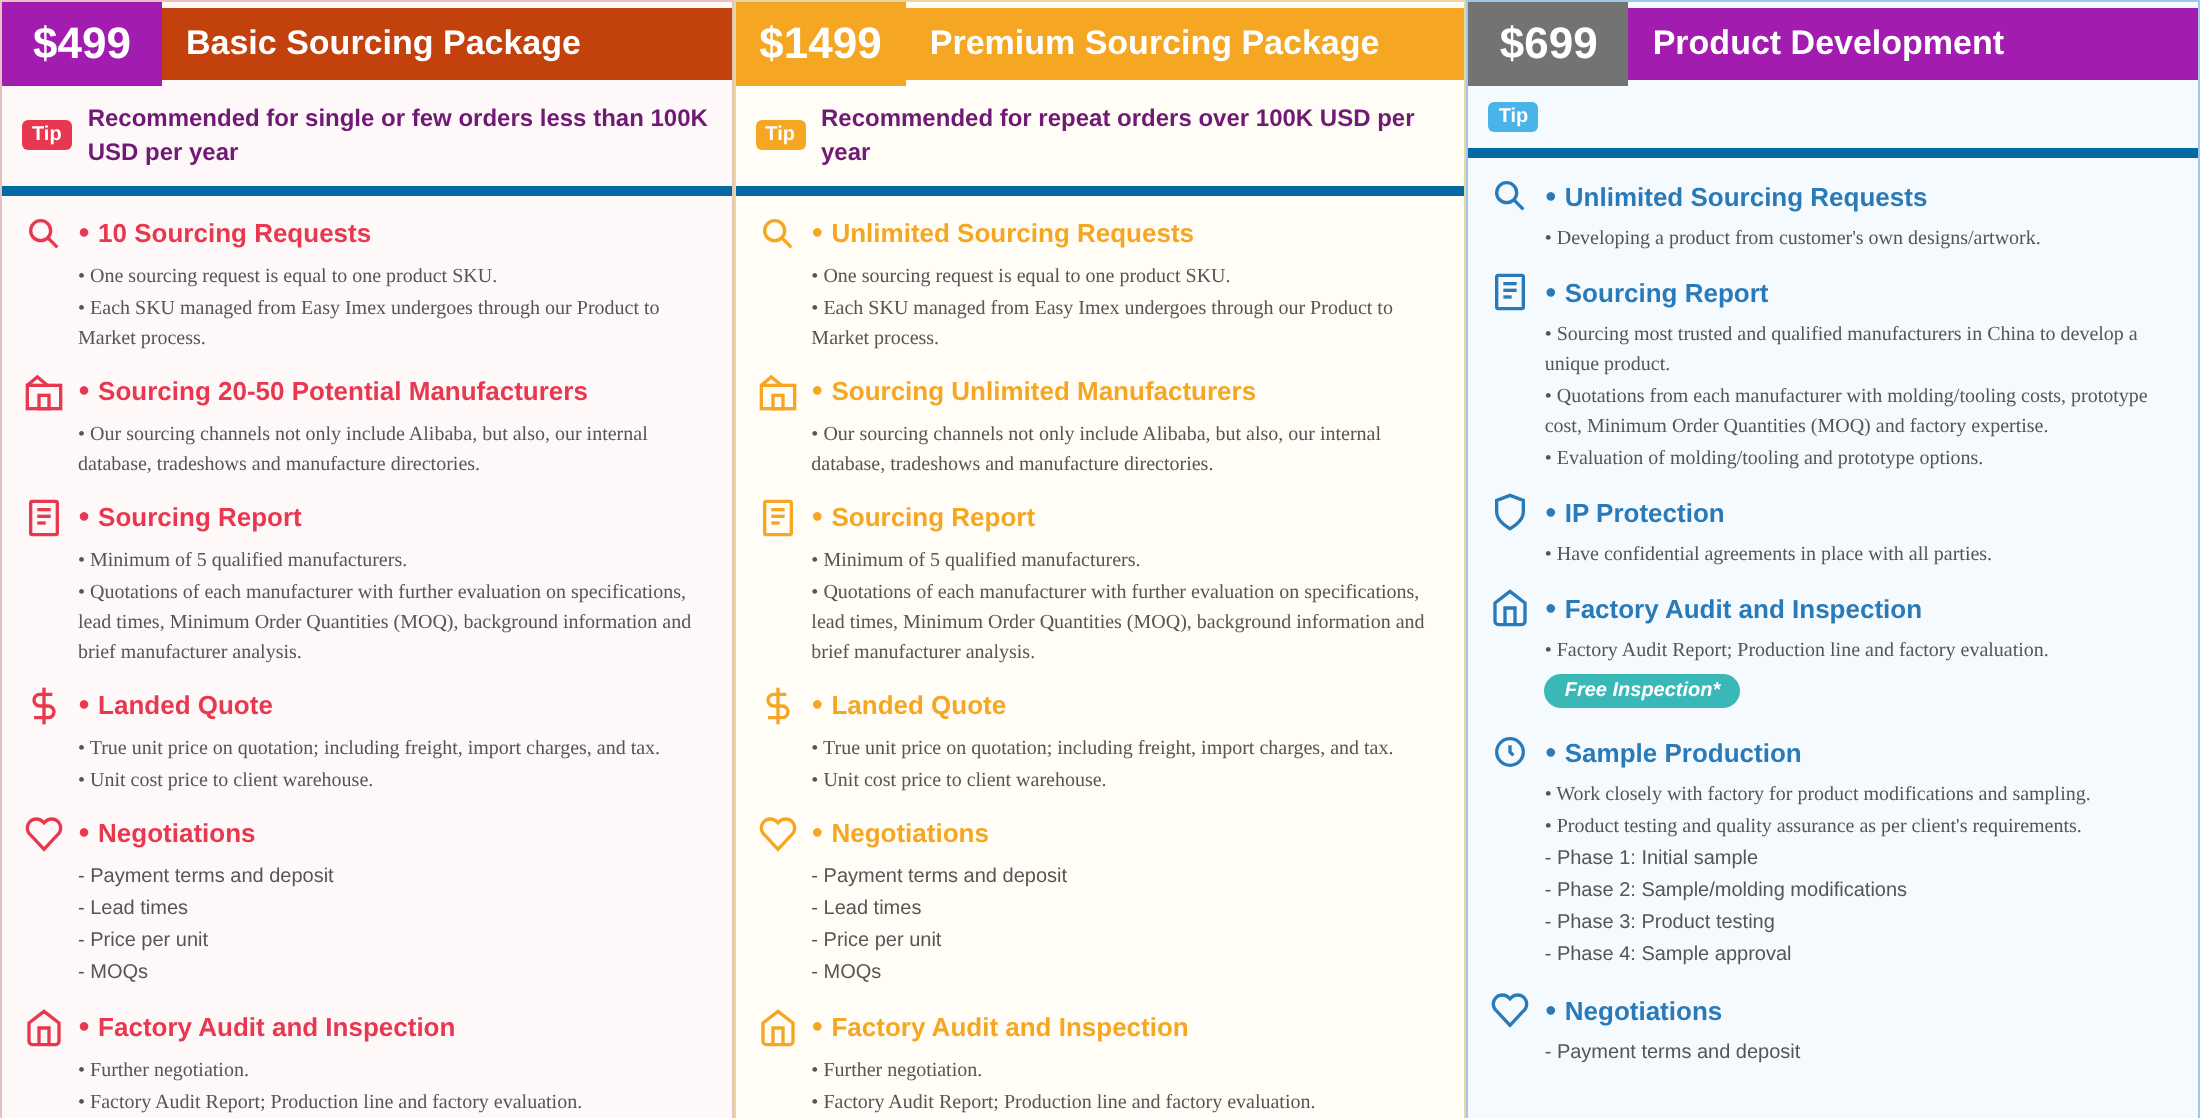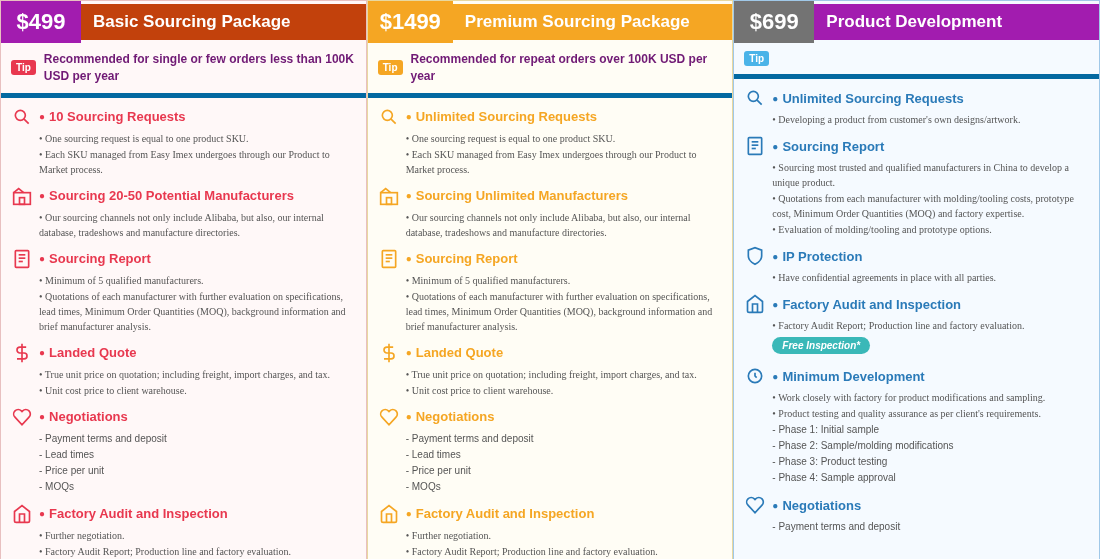--- a/index.html
+++ b/index.html
@@ -348,21 +348,21 @@
           </div><div class="badge-btn teal">Free Inspection*</div></div>
         <div class="feature-item">
           <div class="feature-title blue">
             <div class="feature-icon">
               <svg viewBox="0 0 24 24" fill="none" stroke="#2a7ab8" stroke-width="2">
                 <circle cx="12" cy="12" r="8"></circle>
                 <polyline points="12,8 12,12 14,14"></polyline>
               </svg>
             </div>
             <span class="feature-bullet blue">●</span>
-            <span>Minimum Development</span>
+            <span>Sample Production</span>
           </div>
           <div class="feature-desc">
             <p>Work closely with factory for product modifications and sampling.</p>
             <p>Product testing and quality assurance as per client's requirements.</p>
           </div>
           <div class="feature-sub">
             <div>Phase 1: Initial sample</div>
             <div>Phase 2: Sample/molding modifications</div>
             <div>Phase 3: Product testing</div>
             <div>Phase 4: Sample approval</div>

